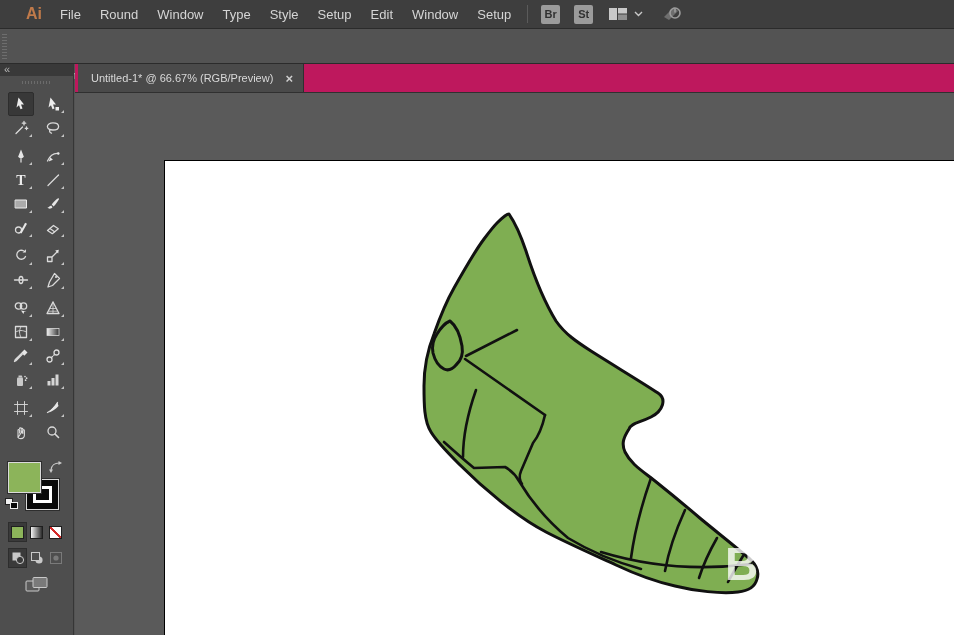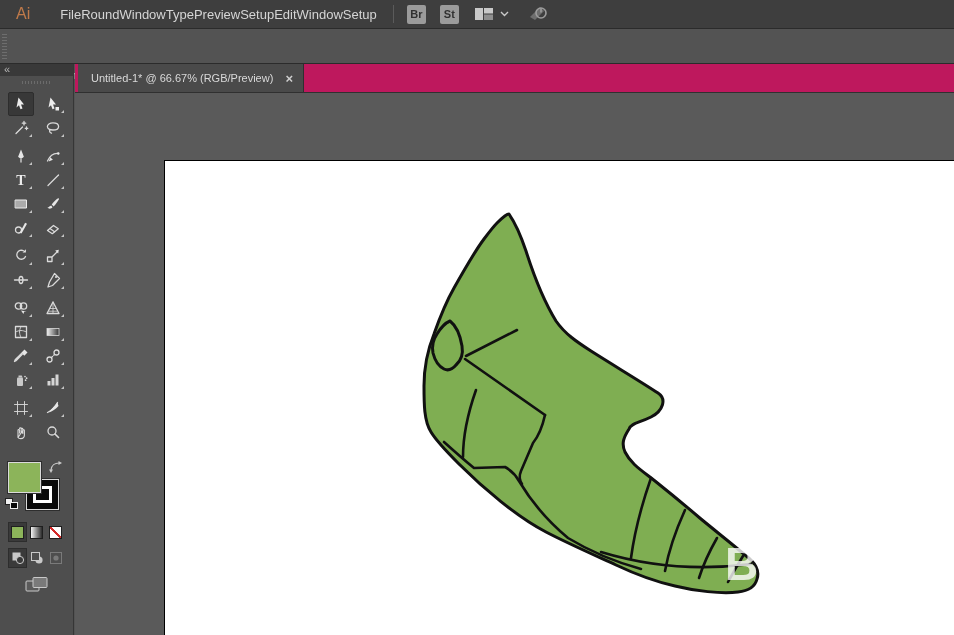--- a/index.html
+++ b/index.html
@@ -3,22 +3,22 @@
 <meta charset="utf-8">
 <style>
   * { box-sizing: border-box; margin: 0; padding: 0; }
   html,body { width:954px; height:635px; overflow:hidden; }
   body { font-family:"Liberation Sans","DejaVu Sans",sans-serif; background:#535353; position:relative; }
   #app { position:relative; width:954px; height:635px; }
 
   
   .menubar { position:absolute; left:0; top:0; width:954px; height:29px; background:#3E3E3E;
              border-bottom:1px solid #2B2B2B; display:flex; align-items:center; }
-  .ai-logo { margin-left:16px; color:#C07A4A; font-weight:normal; font-size:16px; letter-spacing:0; }
-  .menu-items { display:flex; margin-left:30px; }
+  .ai-logo { margin-left:26px; color:#C07A4A; font-weight:bold; font-size:16px; letter-spacing:0; }
+  .menu-items { display:flex; gap:19px; margin-left:18px; }
   .menu-items span { font-size:13px; color:#D5D5D5; cursor:default; }
   .menu-sep { width:1px; height:18px; background:#5B5B5B; margin-left:16px; }
   .mini-btn { width:19px; height:19px; background:#9B9B9B; color:#313131; font-size:11px; font-weight:bold;
               border-radius:2px; display:flex; align-items:center; justify-content:center; margin-left:13px; }
   .ws-icon { margin-left:15px; display:flex; align-items:center; }
   .chev { display:inline-block; }
 
   
   .controlbar { position:absolute; left:0; top:29px; width:954px; height:35px; background:#535353;
                 border-bottom:1px solid #2B2B2B; }
@@ -116,21 +116,21 @@
 
 <div id="app">
 
   <div class="menubar">
     <span class="ai-logo">Ai</span>
     <div class="menu-items">
       <span>File</span>
       <span>Round</span>
       <span>Window</span>
       <span>Type</span>
-      <span>Preview</span>
+      <span>Style</span>
       <span>Setup</span>
       <span>Edit</span>
       <span>Window</span>
       <span>Setup</span>
     </div>
     <div class="menu-sep"></div>
     <div class="mini-btn">Br</div>
     <div class="mini-btn" style="margin-left:14px">St</div>
     <div class="ws-icon">
       <svg width="20" height="16" viewBox="0 0 20 16">

